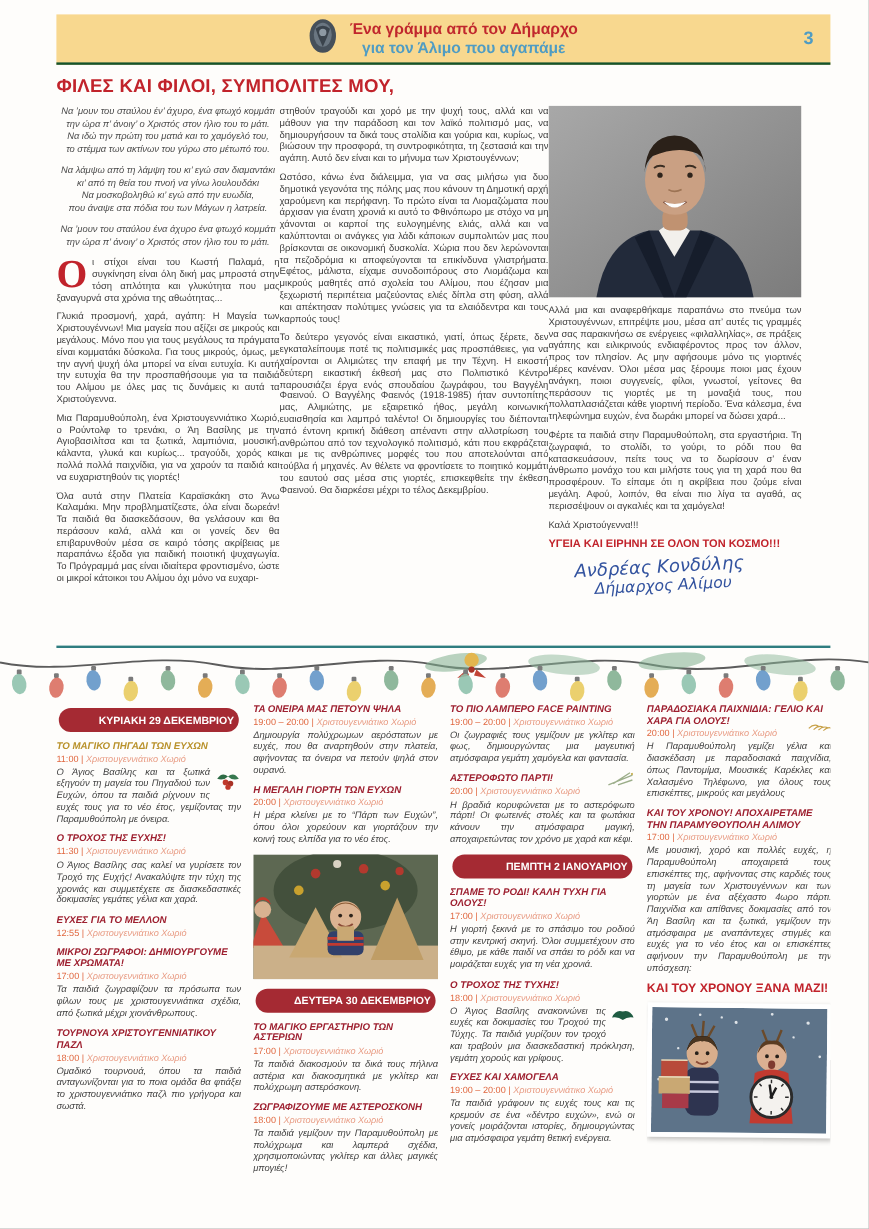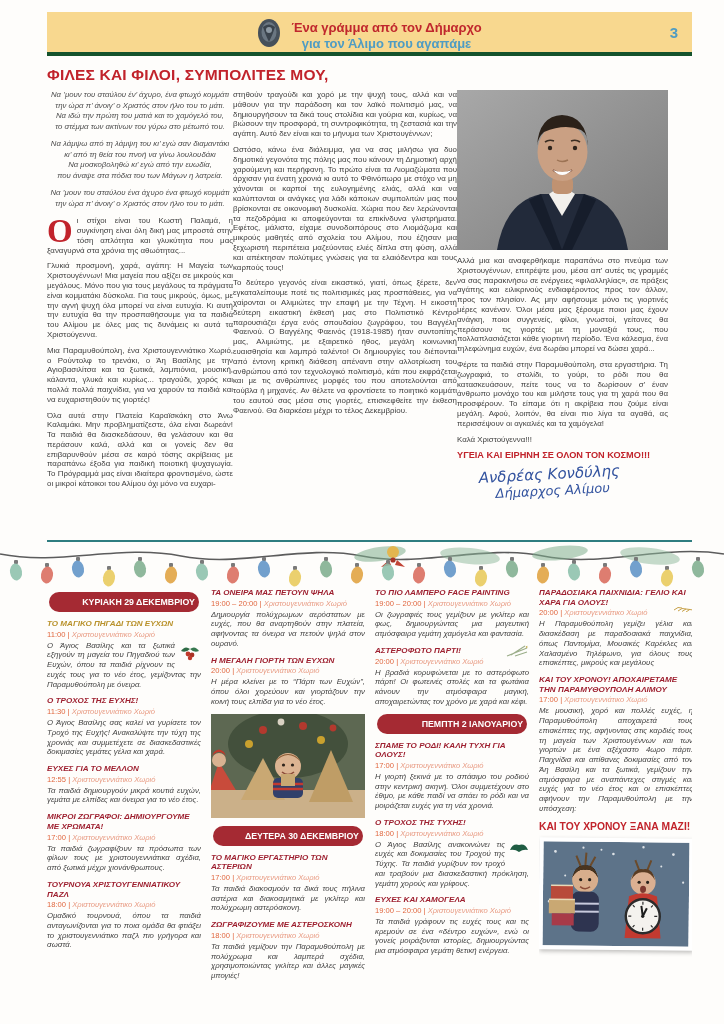--- a/index.html
+++ b/index.html
@@ -1,20 +1,20 @@
 <!DOCTYPE html>
 <html lang="el"><head>
 <meta charset="utf-8">
 <style>
   html,body{margin:0;padding:0;background:#9a9a9a;}
   .page{width:724px;height:1024px;background:#fefdfb;position:relative;overflow:hidden;
         box-sizing:border-box;padding:12px 32px 0 47px;font-family:"Liberation Sans",sans-serif;color:#3d3d3d;}
   
-  .banner{position:relative;height:40px;background:#f8d88f;border-bottom:4px solid #14532d;
-          display:flex;align-items:flex-end;justify-content:center;}
+  .banner{position:relative;height:40px;background:#f8d88f;border-bottom:2px solid #14532d;
+          display:flex;align-items:center;justify-content:center;}
   .banner .emblem{margin-right:10px;flex:0 0 auto;}
   .btitles{text-align:center;line-height:1.25;}
   .btitle1{color:#c0272d;font-weight:bold;font-size:13px;}
   .btitle2{color:#4f9cc3;font-weight:bold;font-size:13px;}
   .pagenum{position:absolute;right:14px;top:50%;transform:translateY(-50%);color:#4f9cc3;font-weight:bold;font-size:15px;}
   
   .headline{color:#c1232b;font-weight:bold;font-size:15.5px;margin:10px 0 6px;width:440px;letter-spacing:.2px;}
   
   .letter{display:flex;height:448px;overflow:hidden;}
   .lcol{overflow:hidden;}
@@ -247,21 +247,20 @@
         <div class="edesc">Ο Άγιος Βασίλης σας καλεί να γυρίσετε τον Τροχό της Ευχής! Ανακαλύψτε την τύχη της χρονιάς και συμμετέχετε σε διασκεδαστικές δοκιμασίες γεμάτες γέλια και χαρά.</div>
       </div>
 
       <div class="event">
         <div class="etitle">ΕΥΧΕΣ ΓΙΑ ΤΟ ΜΕΛΛΟΝ</div>
         <div class="etime">
           <span>12:55</span>
           <span>|</span>
           <span class="v">Χριστουγεννιάτικο Χωριό</span>
         </div>
-        <div class="edesc">Τα παιδιά δημιουργούν μικρά κουτιά ευχών, γεμάτα με ελπίδες και όνειρα για το νέο έτος.</div>
       </div>
 
       <div class="event">
         <div class="etitle">ΜΙΚΡΟΙ ΖΩΓΡΑΦΟΙ: ΔΗΜΙΟΥΡΓΟΥΜΕ ΜΕ ΧΡΩΜΑΤΑ!</div>
         <div class="etime">
           <span>17:00</span>
           <span>|</span>
           <span class="v">Χριστουγεννιάτικο Χωριό</span>
         </div>
         <div class="edesc">Τα παιδιά ζωγραφίζουν τα πρόσωπα των φίλων τους με χριστουγεννιάτικα σχέδια, από ξωτικά μέχρι χιονάνθρωπους.</div>

